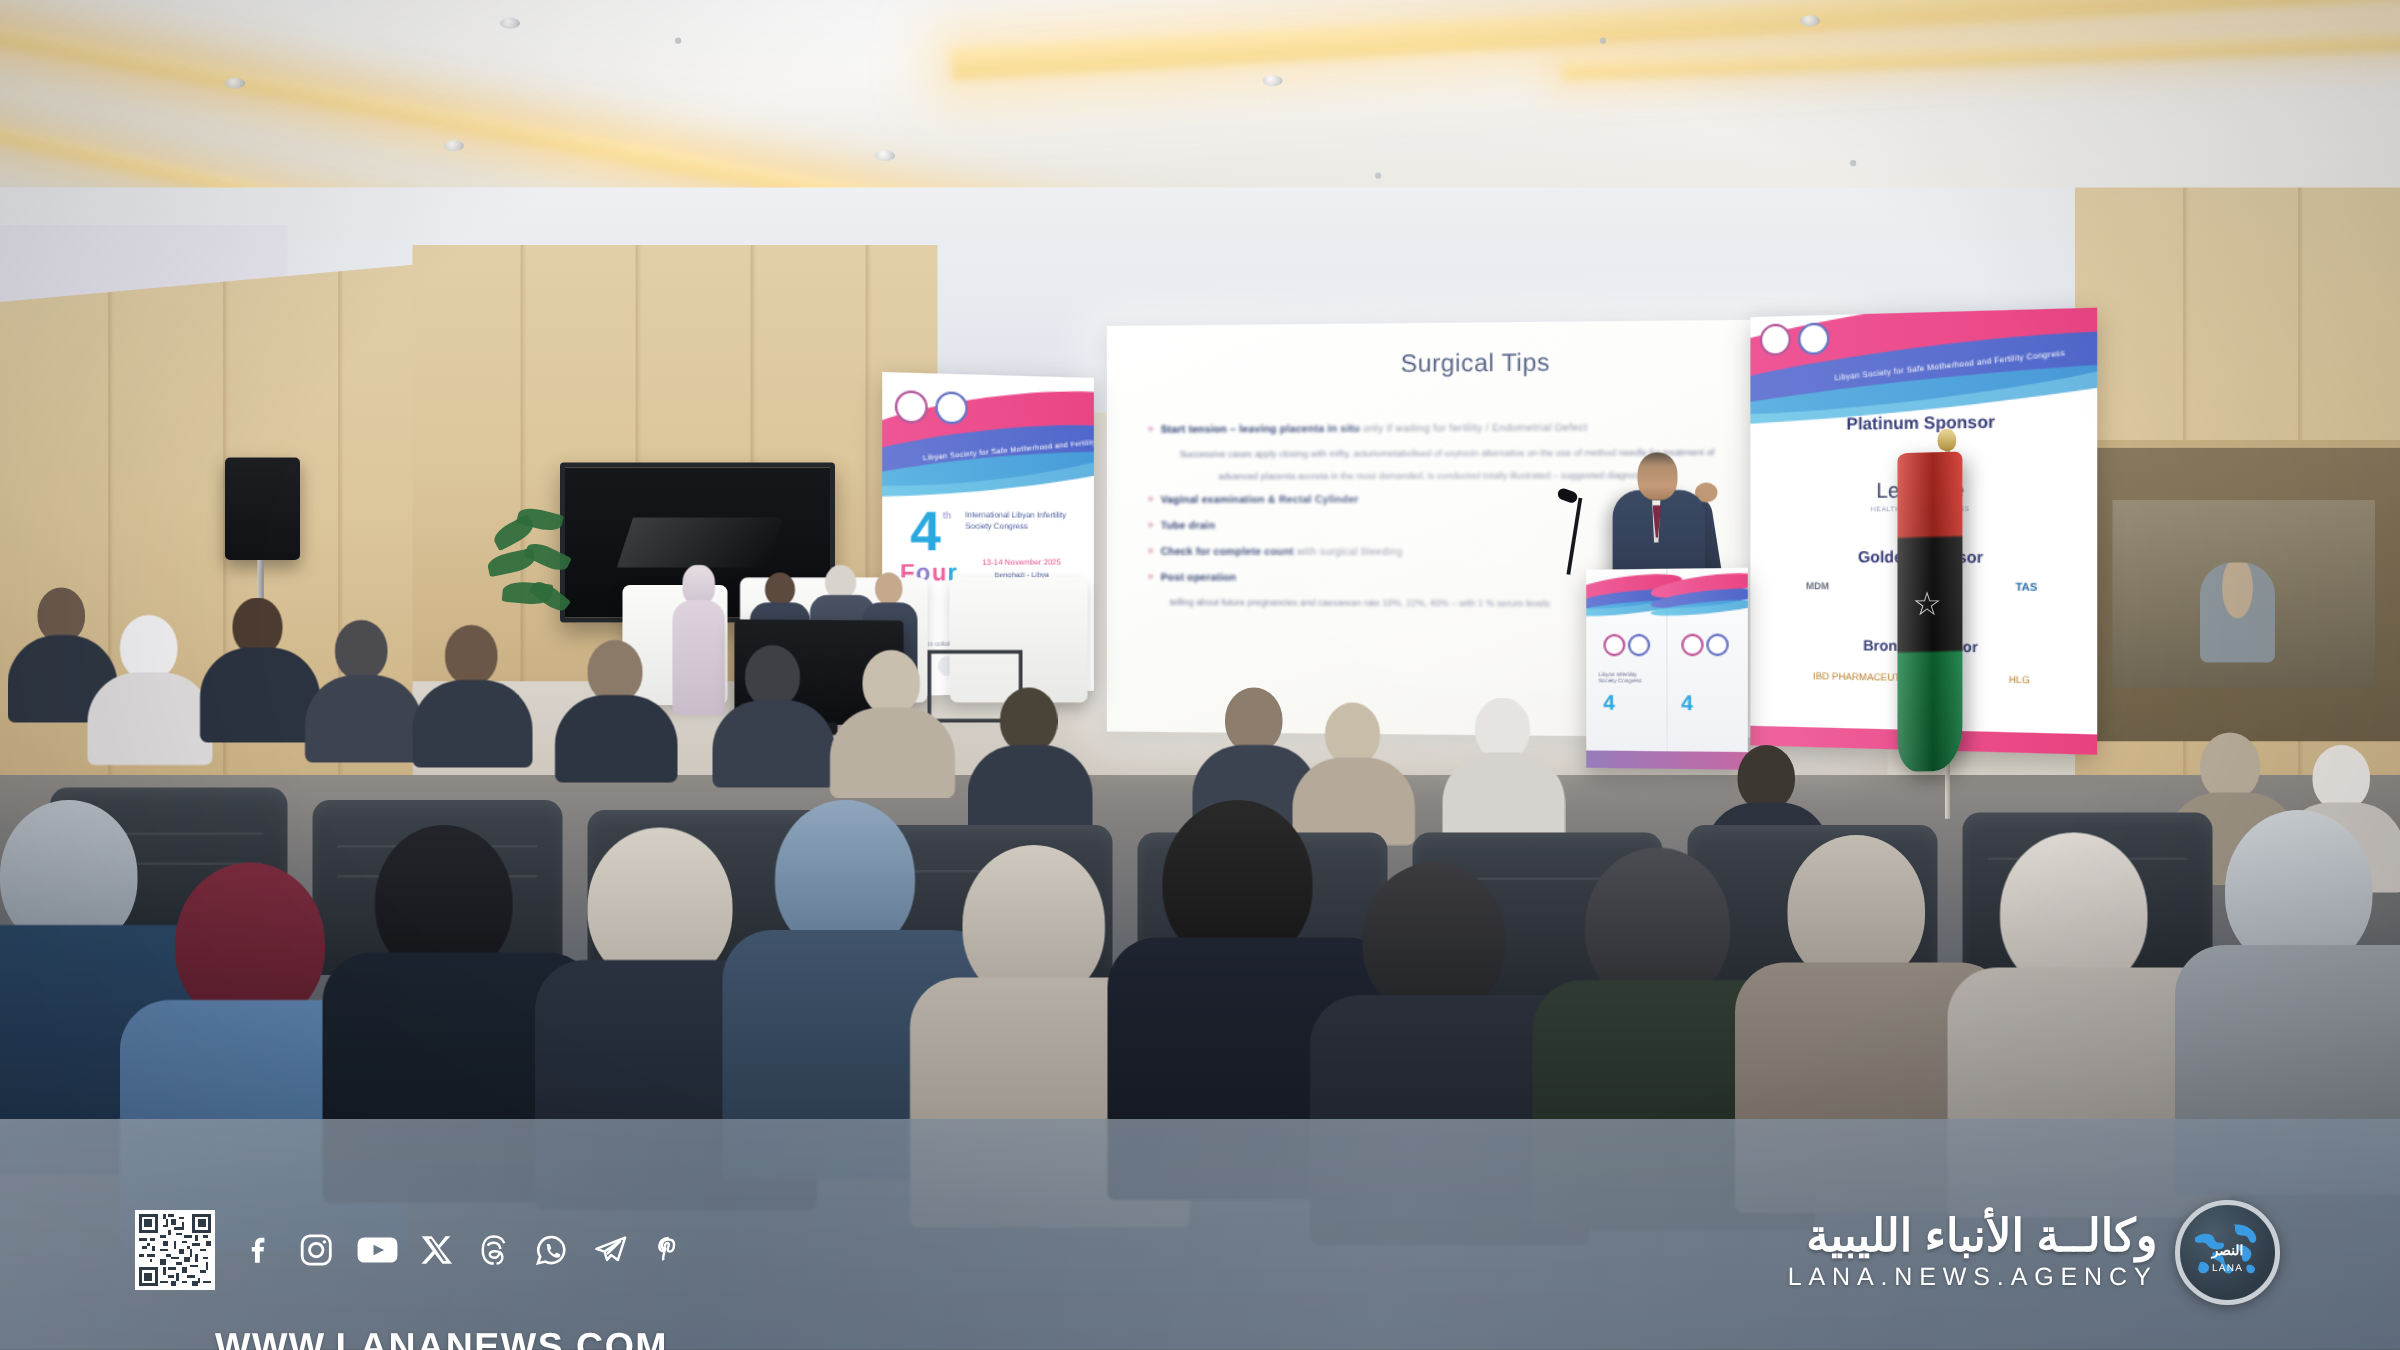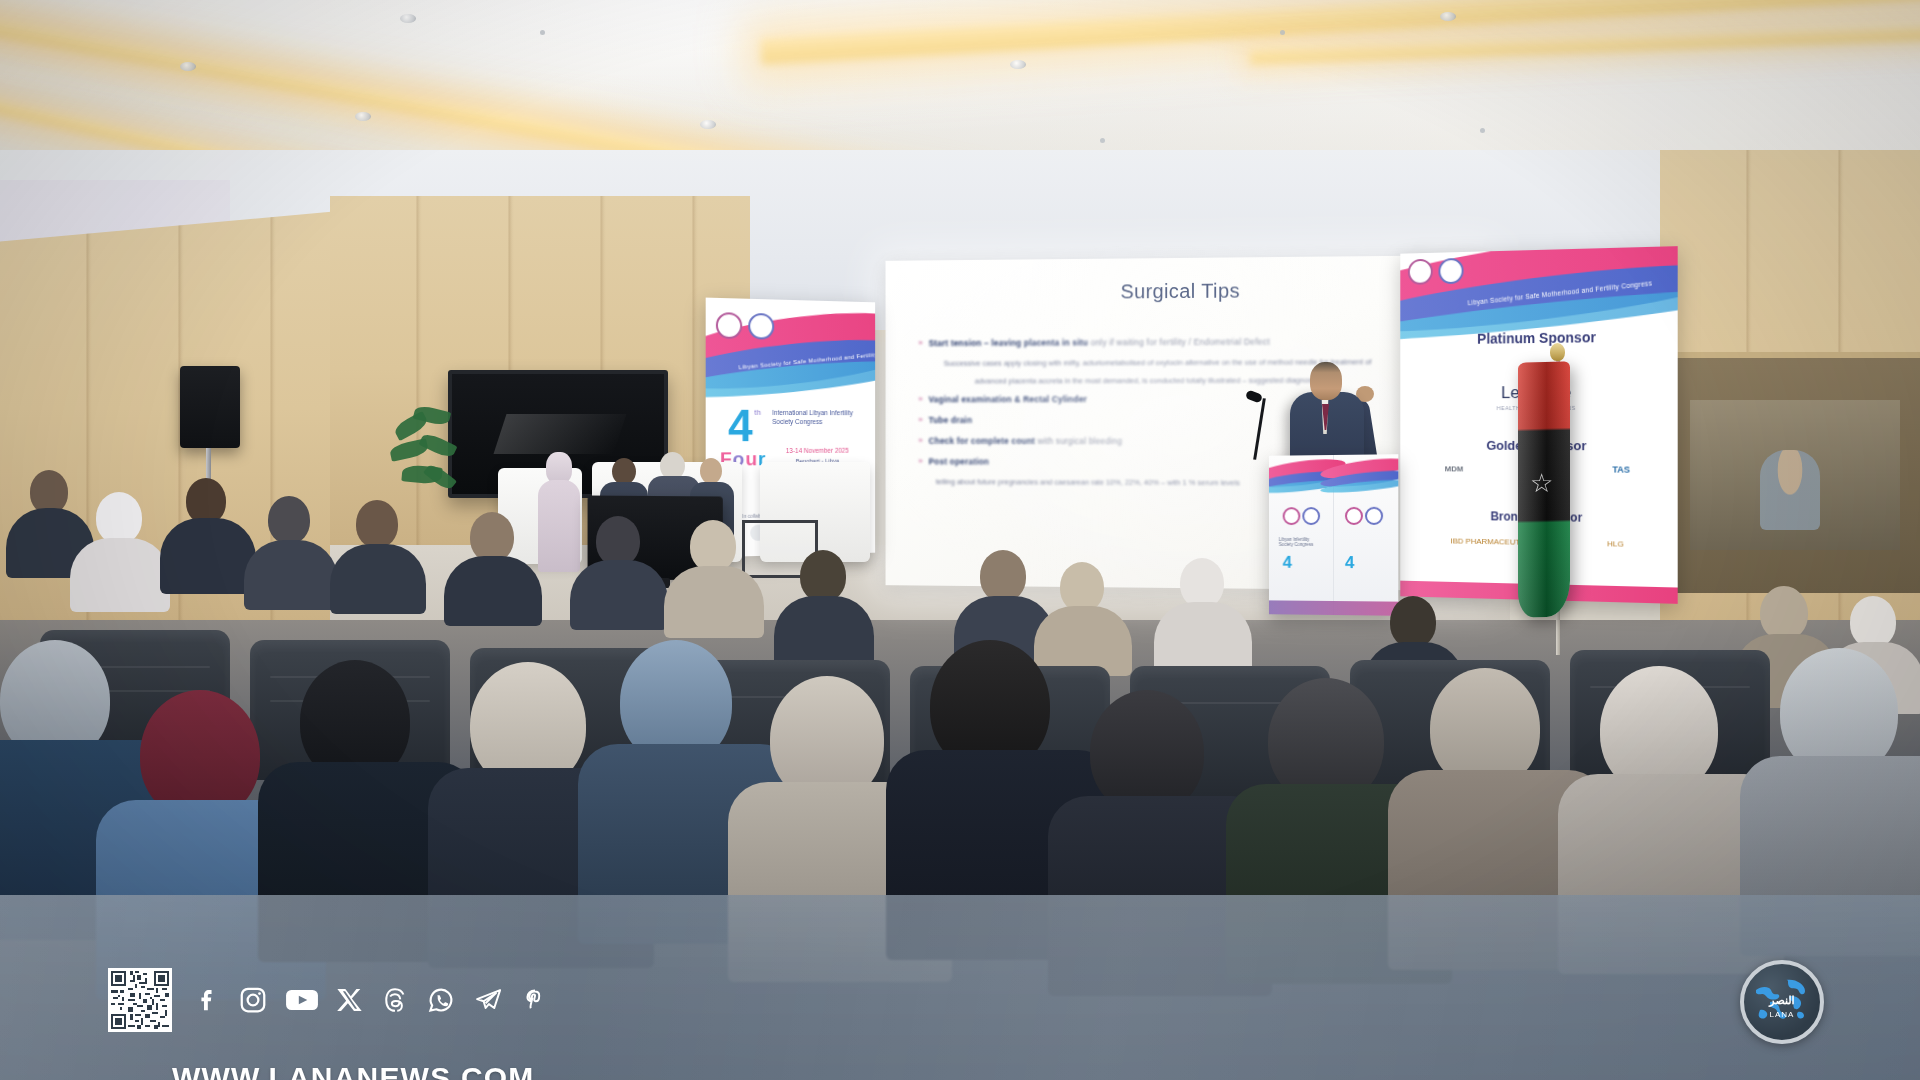--- a/index.html
+++ b/index.html
@@ -693,20 +693,24 @@
         <svg width="26" height="32" viewBox="0 0 24 24" fill="none" stroke="#fff" stroke-width="1.8">
           <path d="M12 3.2c-4.4 0-7 2.8-7 6 0 1.8.9 3.1 2.2 3.6.2.1.4 0 .5-.3l.2-.9c.1-.3 0-.4-.2-.6-.5-.6-.8-1.3-.8-2.3 0-2.4 1.8-4.5 4.9-4.5 2.7 0 4.1 1.6 4.1 3.8 0 2.8-1.2 5.2-3.1 5.2-1 0-1.8-.9-1.5-1.9l.7-2.9c.2-.8-.1-1.6-1-1.6-1 0-1.9 1.1-1.9 2.6 0 .9.3 1.5.3 1.5l-1.3 5.4c-.3 1.4-.1 3.1 0 3.3"></path>
         </svg>
       </a>
     </div>
   </div>
 
   <div class="site">WWW.LANANEWS.COM</div>
 
   <div class="brand-right">
+    <div class="br-text">
+      <div class="ar-name">وكالــة الأنباء الليبية</div>
+      <div class="en-name">LANA.NEWS.AGENCY</div>
+    </div>
     <div class="globe">
       <svg class="map" viewBox="0 0 64 64">
         <g fill="#3aa0ea">
           <path d="M6 20c4-3 9-4 13-2 3 1.5 2 5 5 6 2 .7 4-.5 5 1 1 1.6-.5 3.4-2 4-3 1.2-7 .5-9-1-2-1.5-3-4-6-4-2 0-4 1-6-1z"></path>
           <path d="M20 32c3-1 6 1 8 3 2 2 1 5 3 7 1.5 1.5 4 1 5 3 .8 1.6-.5 3-2 3.5-2 .7-4-.5-5-2-1.5-2.3-1-5-3-7-2-2-6-2-6-4 0-1.5 0-3 0-3.5z"></path>
           <path d="M36 10c5-1 10 0 14 3 3 2 5 5 5 8 0 2.5-2 4-4 3-2-1-2-4-4-5-2-1-5 0-7-1.5-2-1.5-2-4-2-5.5 0-1 .5-1.8-2-2z"></path>
           <path d="M40 26c4-.5 8 1 10 4 2 2.8 1 6-1 8-1.6 1.6-4 1.6-5 0-1.2-1.8 0-4-1-6-1-1.8-4-2-4-4 0-1.2.5-1.8 1-2z"></path>
           <path d="M10 40c3-1 6 .5 7 3 .8 2-.5 4-2 5-2 1.2-5 .5-6-1.5-1-2 .5-5 1-6.5z"></path>
           <path d="M48 42c3-.6 6 1 6 3.5 0 2-2 3.5-4 3-2-.4-3-2.5-3-4 0-1 .5-2 1-2.5z"></path>
         </g>

